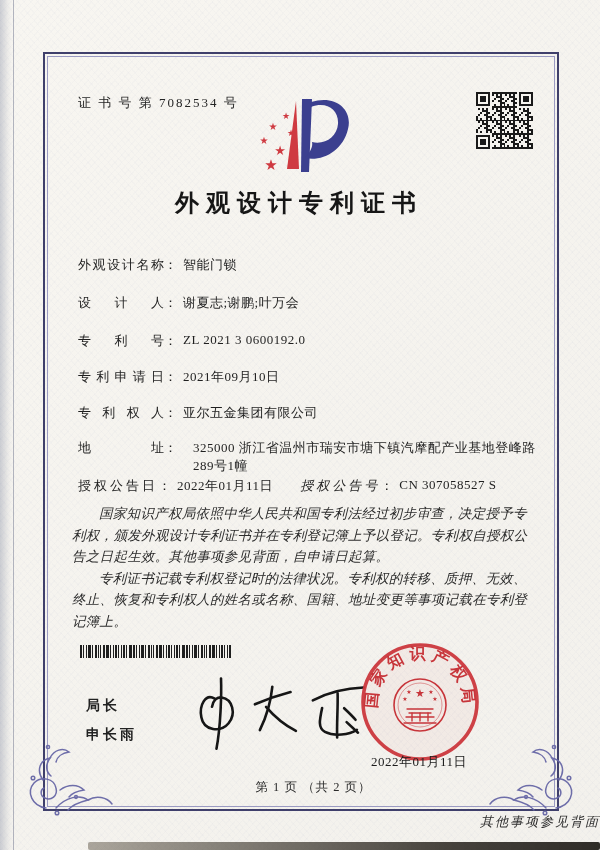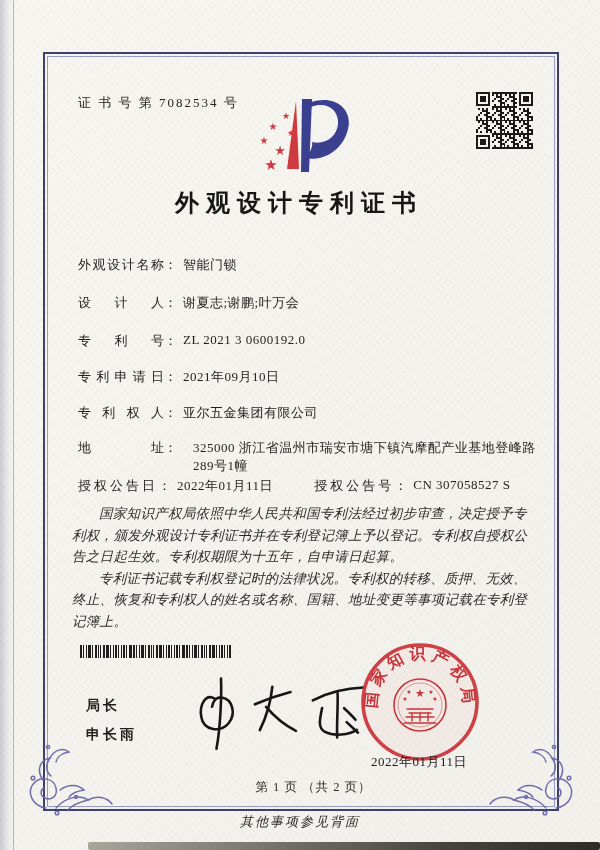--- a/index.html
+++ b/index.html
@@ -50,21 +50,21 @@
   .lbl{
     display:inline-block;width:86px;text-align:justify;text-align-last:justify;
     letter-spacing:0;vertical-align:top;
   }
   .colon{display:inline-block;vertical-align:top;}
   .val{margin-left:6px;letter-spacing:.5px;vertical-align:top;}
   .val-wrap{
     display:inline-block;margin-left:16px;width:360px;white-space:normal;
     line-height:18px;letter-spacing:.5px;vertical-align:top;
   }
-  .grant2{margin-left:38px;}
+  .grant2{margin-left:24px;font-style:italic;}
   .paras{
     position:absolute;left:72px;top:503px;width:458px;
     font-size:13.5px;line-height:21.5px;color:#2b2b2b;
     font-style:italic;letter-spacing:.3px;
   }
   .paras p{margin:0;text-indent:2em;}
   .barcode{position:absolute;left:80px;top:645px;}
   .signer{
     position:absolute;left:86px;top:691px;
     font-family:"Liberation Sans", sans-serif;font-weight:600;
@@ -74,21 +74,21 @@
   .seal{position:absolute;left:357px;top:639px;opacity:.92;}
   .seal-date{
     position:absolute;left:356px;top:753px;width:126px;text-align:center;
     font-size:13px;color:#1c1c1c;letter-spacing:.5px;
   }
   .page-info{
     position:absolute;left:43px;top:779px;width:541px;text-align:center;
     font-size:12.5px;color:#2a2a2a;letter-spacing:1px;
   }
   .footer-note{
-    position:absolute;left:0;top:813px;width:600px;text-align:center;
+    position:absolute;left:0;top:813px;width:600px;text-align:right;
     font-size:13px;color:#2e2e2e;font-style:italic;letter-spacing:2px;
   }
   .orn{position:absolute;}
   .orn-bl{left:24px;top:720px;}
   .orn-br{left:484px;top:720px;transform:scaleX(-1);}
 </style>
 </head>
 <body>
 
 <div class="paper">
@@ -475,21 +475,21 @@
   </div>
   <div class="row" style="top:439px">
     <span class="lbl">地址</span><span class="colon">：</span><span class="val-wrap">325000 浙江省温州市瑞安市塘下镇汽摩配产业基地登峰路289号1幢</span>
   </div>
   <div class="row" style="top:477px">
     <span style="letter-spacing:3px">授权公告日</span><span class="colon">：</span><span class="val">2022年01月11日</span>
     <span class="grant2" style="letter-spacing:3px">授权公告号</span><span class="colon">：</span><span class="val">CN 307058527 S</span>
   </div>
 
   <div class="paras">
-    <p>国家知识产权局依照中华人民共和国专利法经过初步审查，决定授予专利权，颁发外观设计专利证书并在专利登记簿上予以登记。专利权自授权公告之日起生效。专利权期限为十五年，自申请日起算。</p>
+    <p>国家知识产权局依照中华人民共和国专利法经过初步审查，决定授予专利权，颁发外观设计专利证书并在专利登记簿上予以登记。专利权自授权公告之日起生效。其他事项参见背面，自申请日起算。</p>
     <p>专利证书记载专利权登记时的法律状况。专利权的转移、质押、无效、终止、恢复和专利权人的姓名或名称、国籍、地址变更等事项记载在专利登记簿上。</p>
   </div>
 
   <svg class="barcode" id="barcode" width="152" height="13" viewBox="0 0 152 13" shape-rendering="crispEdges">
       <rect x="0" y="0" width="2" height="13" fill="#1f1f1f"></rect>
       <rect x="3" y="0" width="1" height="13" fill="#1f1f1f"></rect>
       <rect x="6" y="0" width="1" height="13" fill="#1f1f1f"></rect>
       <rect x="8" y="0" width="3" height="13" fill="#1f1f1f"></rect>
       <rect x="12" y="0" width="1" height="13" fill="#1f1f1f"></rect>
       <rect x="15" y="0" width="2" height="13" fill="#1f1f1f"></rect>

